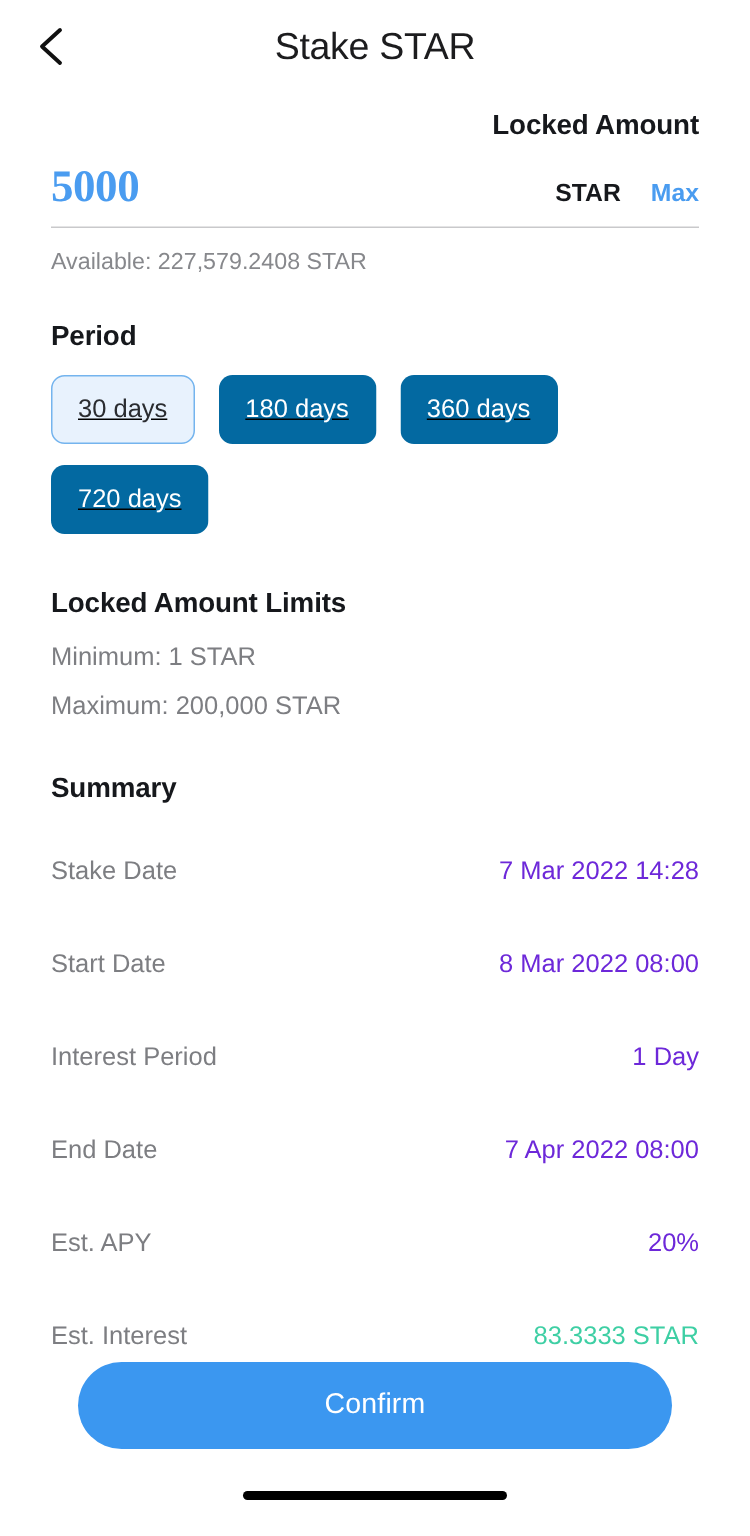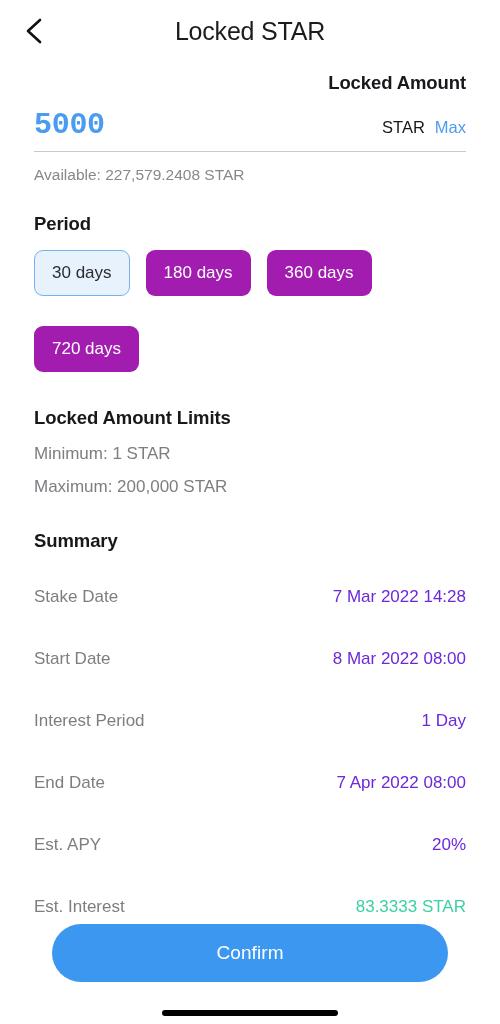--- a/index.html
+++ b/index.html
@@ -76,28 +76,29 @@
     justify-content: space-between;
   }
   .amount-value {
     font-size: 30px;
     font-weight: bold;
     color: #4a9cf0;
     letter-spacing: -0.3px;
     border: none;
     outline: none;
     background: transparent;
-    font-family: Liberation Mono, monospace;
+    font-family: Liberation Serif, serif;
     padding: 0;
     width: 230px;
   }
   .amount-right {
     display: flex;
     align-items: baseline;
-    gap: 10px;
+    gap: 20px;
+    font-weight: bold;
   }
   .ticker {
     font-size: 16.5px;
     color: #16181c;
   }
   .max-link {
     font-size: 16.5px;
     color: #4a9cf0;
     cursor: pointer;
   }
@@ -111,32 +112,33 @@
     font-size: 15.5px;
     color: #87888c;
   }
 
   
   .period-title { margin-top: 29px; }
   .chips {
     margin-top: 15px;
     display: flex;
     flex-wrap: wrap;
-    gap: 30px 16px;
+    gap: 14px 16px;
     max-width: 400px;
+    text-decoration: underline;
   }
   .chip {
     min-width: 86px;
     padding: 12px 17px;
     border-radius: 9px;
     font-size: 17px;
     text-align: center;
     box-sizing: border-box;
     cursor: pointer;
-    background: #a21caf;
+    background: #0369a1;
     color: #ffffff;
     border: 1px solid transparent;
   }
   .chip.selected {
     background: #e8f2fd;
     color: #2a2c30;
     border: 1px solid #74b4ee;
   }
 
   
@@ -209,21 +211,21 @@
 <div class="screen">
 
   <div class="header">
     <div class="back-btn">
       <span>
         <svg width="22" height="30" viewBox="0 0 22 30" aria-hidden="true">
           <polyline points="17,4 5,15 17,26" fill="none" stroke="#111111" stroke-width="2.6" stroke-linecap="round" stroke-linejoin="round"></polyline>
         </svg>
       </span>
     </div>
-    <div class="page-title">Locked STAR</div>
+    <div class="page-title">Stake STAR</div>
   </div>
 
   <div class="content">
 
     <div class="section-title amount-label">Locked Amount</div>
 
     <div class="amount-row">
       <input class="amount-value" type="text" value="5000" style="">
       <div class="amount-right">
         <span class="ticker">STAR</span>

